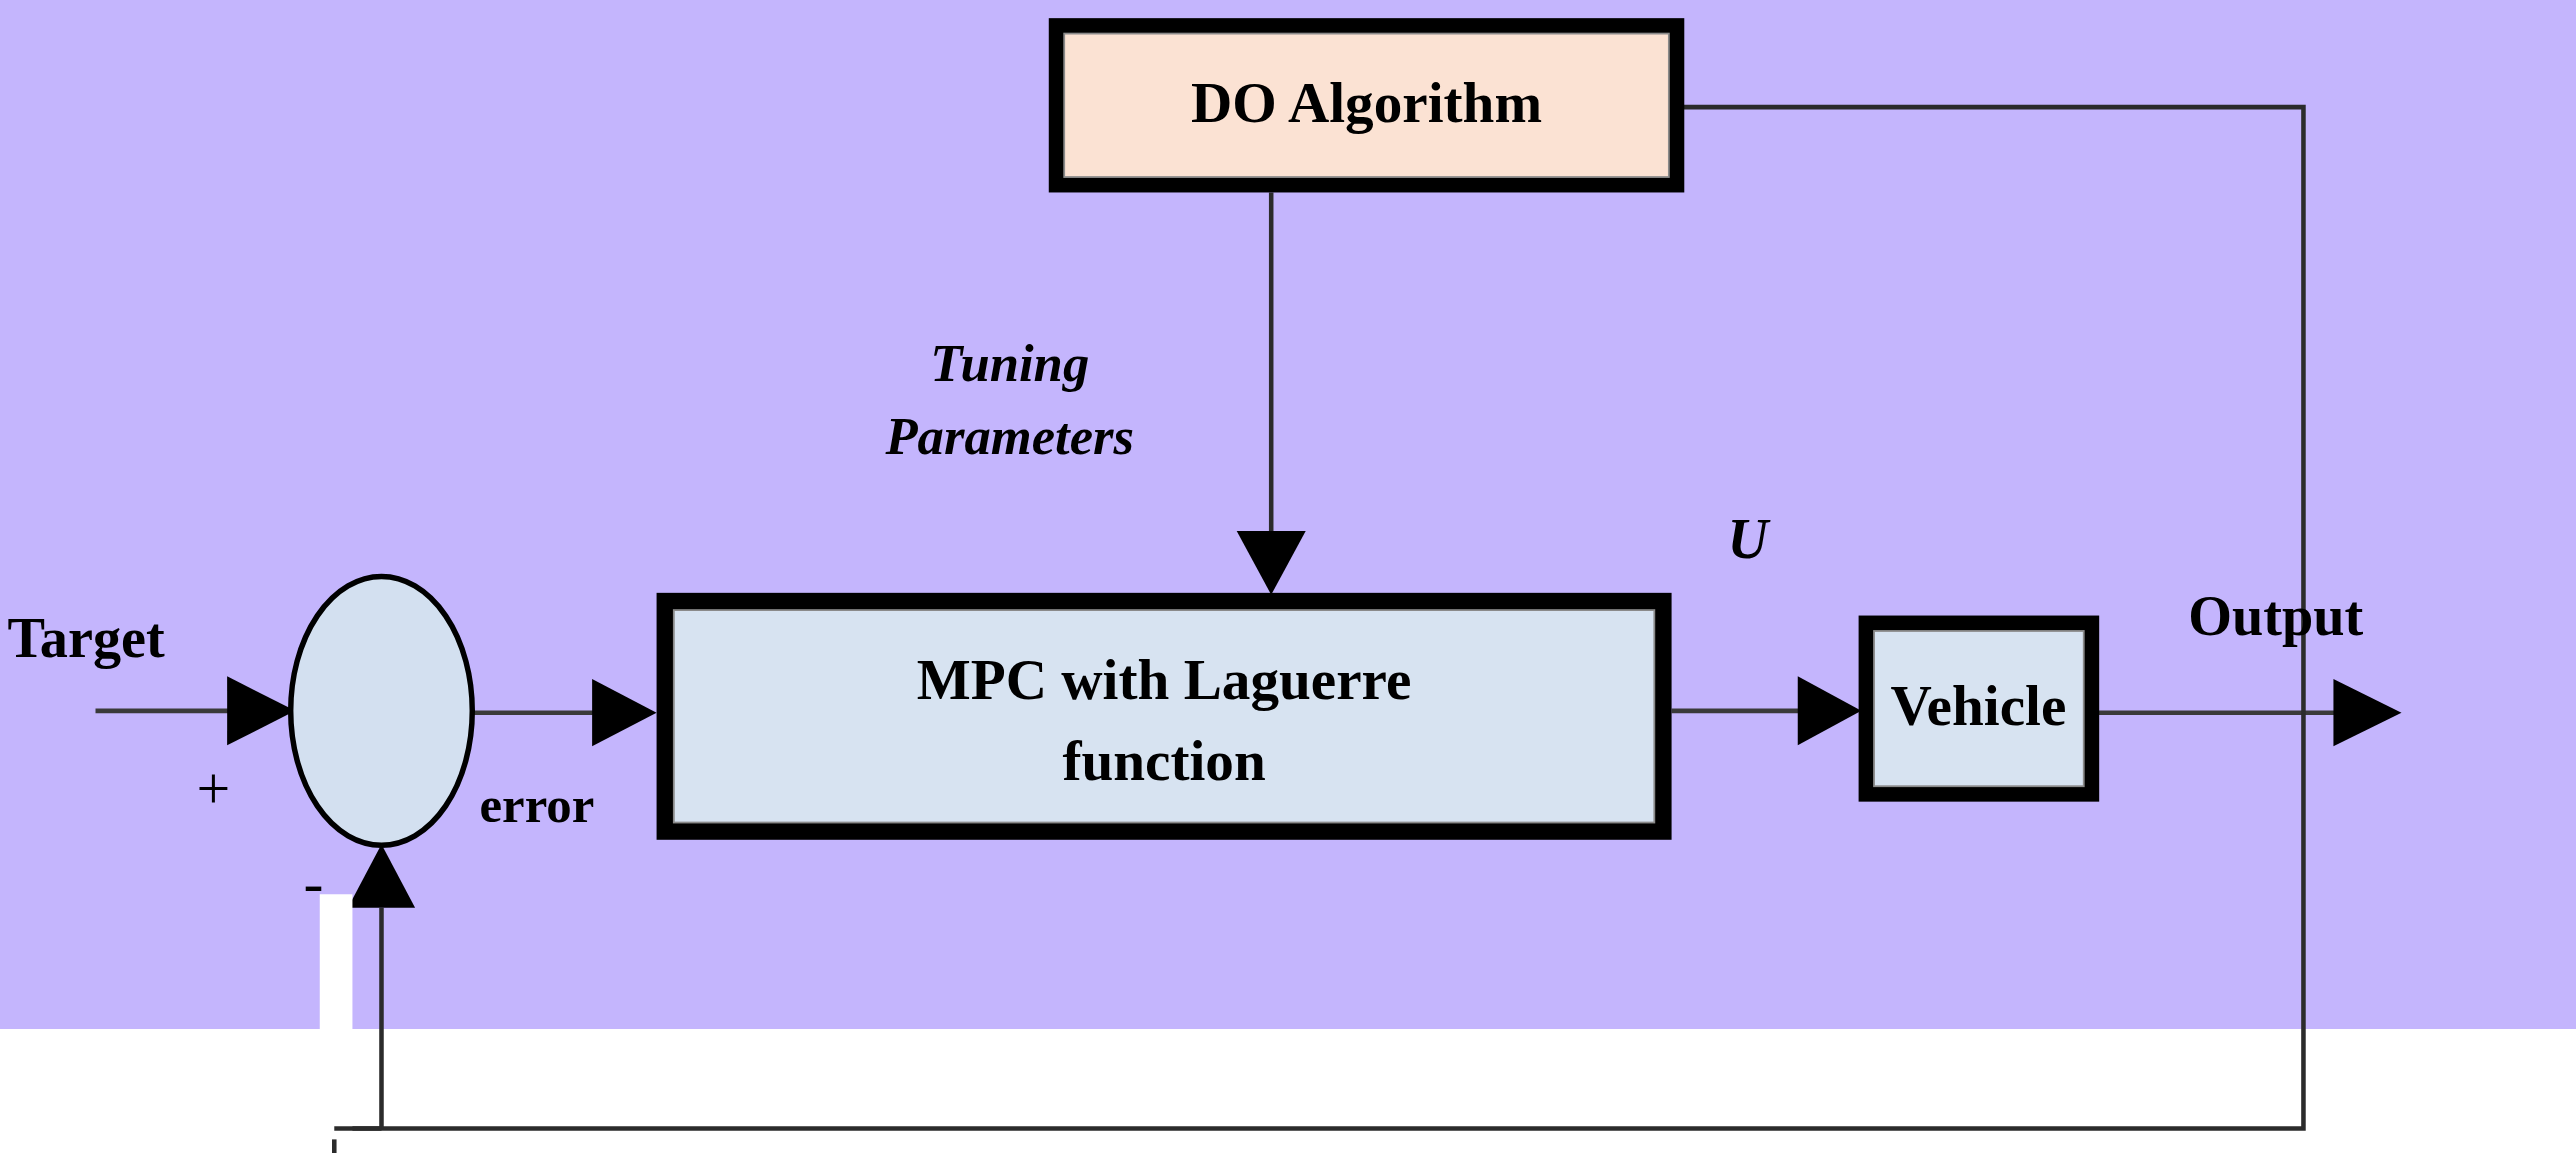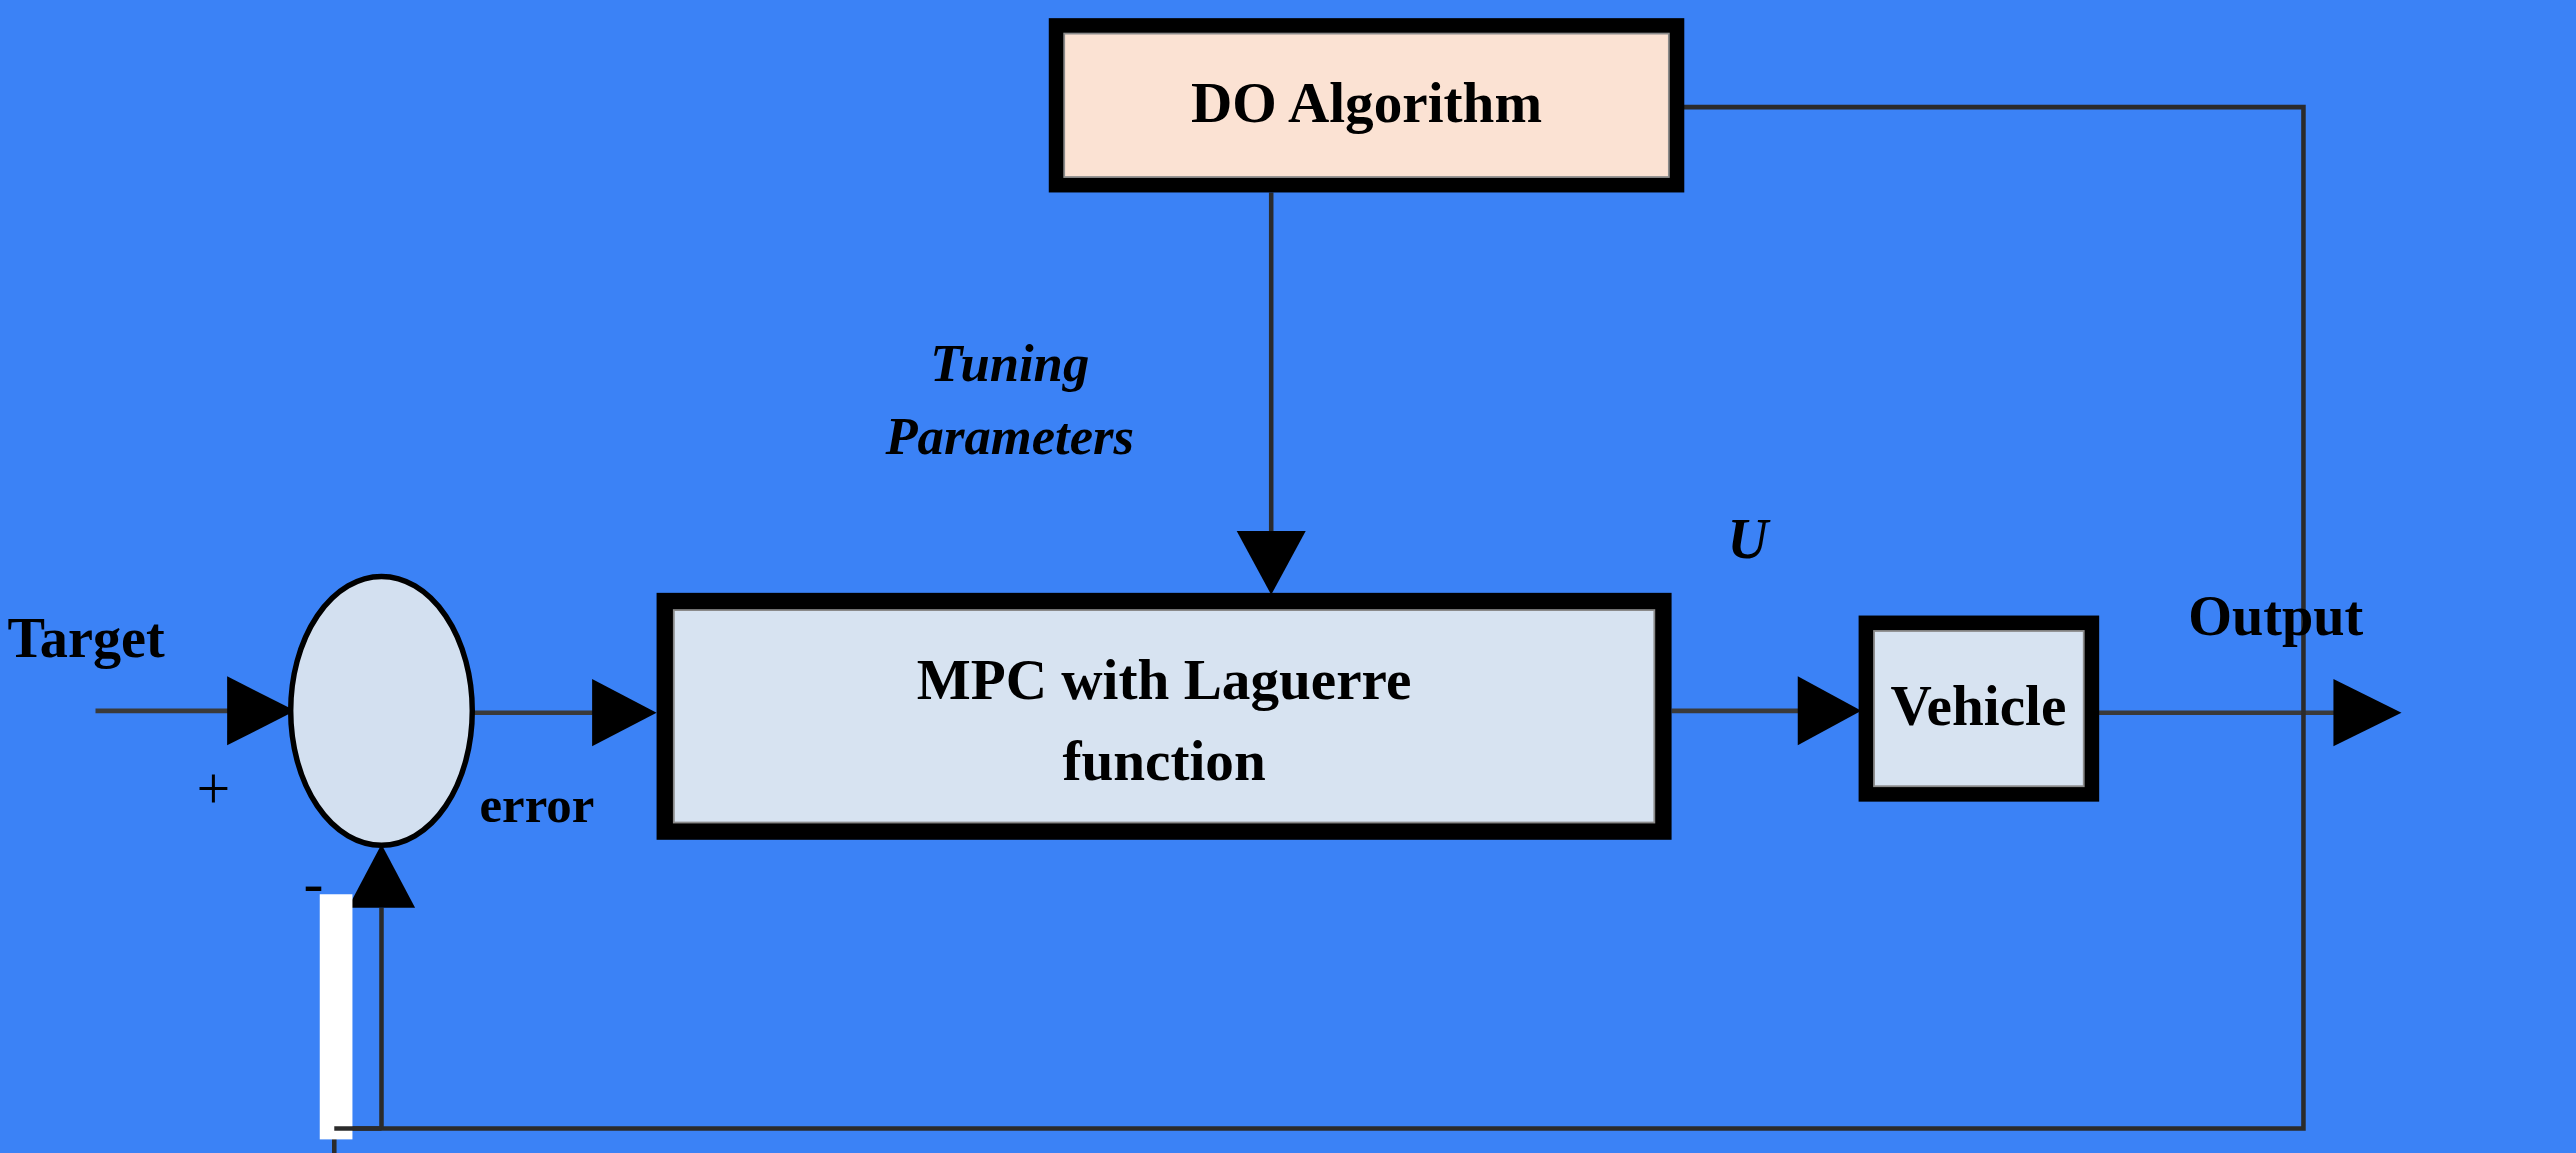--- a/index.html
+++ b/index.html
@@ -9,22 +9,22 @@
   }
   body {
     width: 2576px;
     height: 1153px;
     font-family: "Liberation Serif", "DejaVu Serif", serif;
     overflow: hidden;
   }
   #diagram-root {
     position: relative;
     width: 2576px;
-    height: 1153px;
-    background: #3b82f6;
+    height: 1029px;
+    background: #c4b5fd;
   }
   svg#block-diagram {
     position: absolute;
     top: 0;
     left: 0;
     width: 2576px;
     height: 1153px;
     display: block;
   }
   .box-label {

